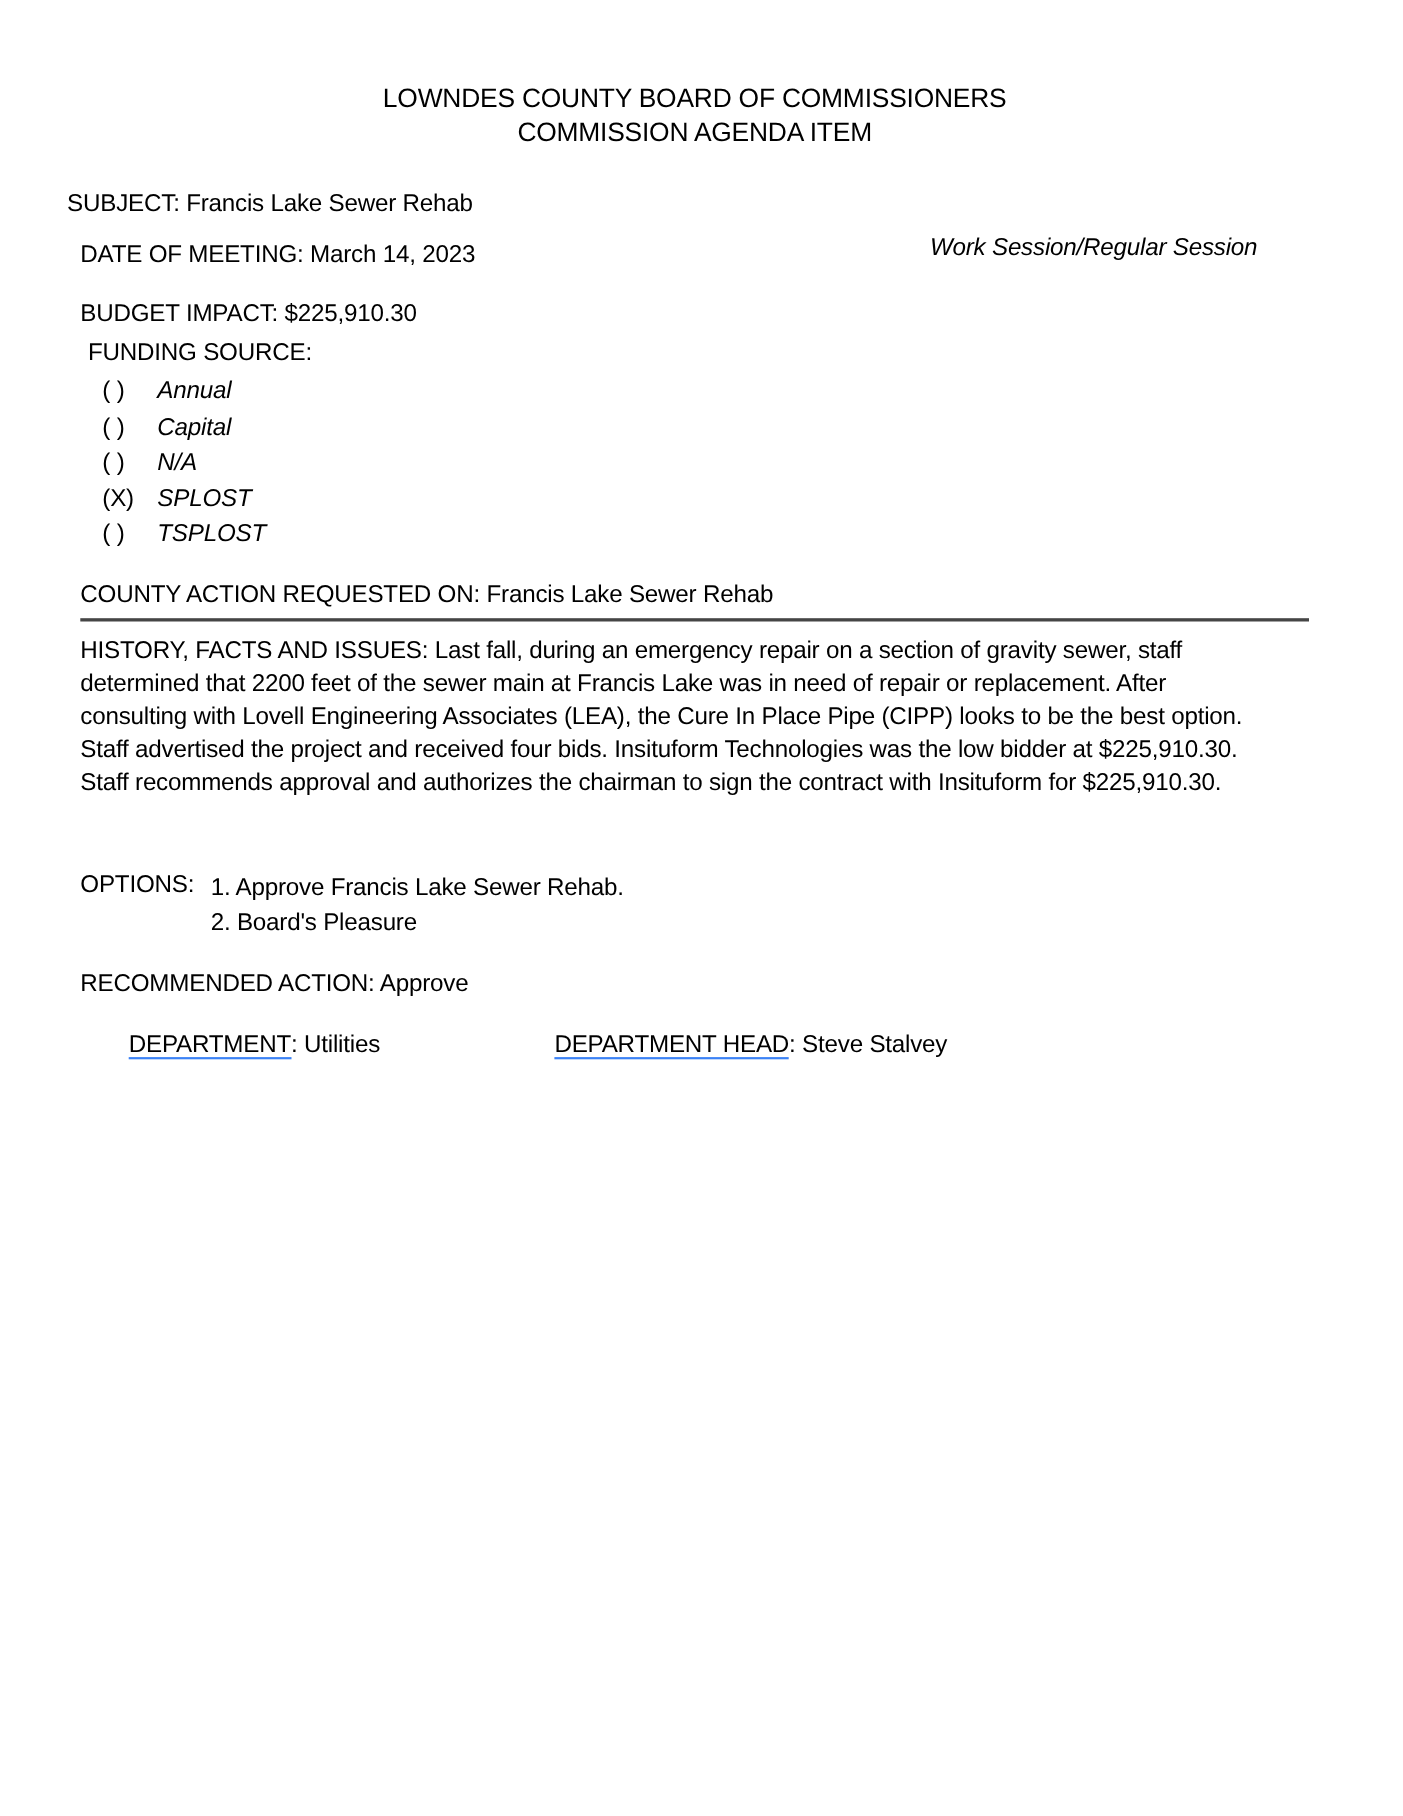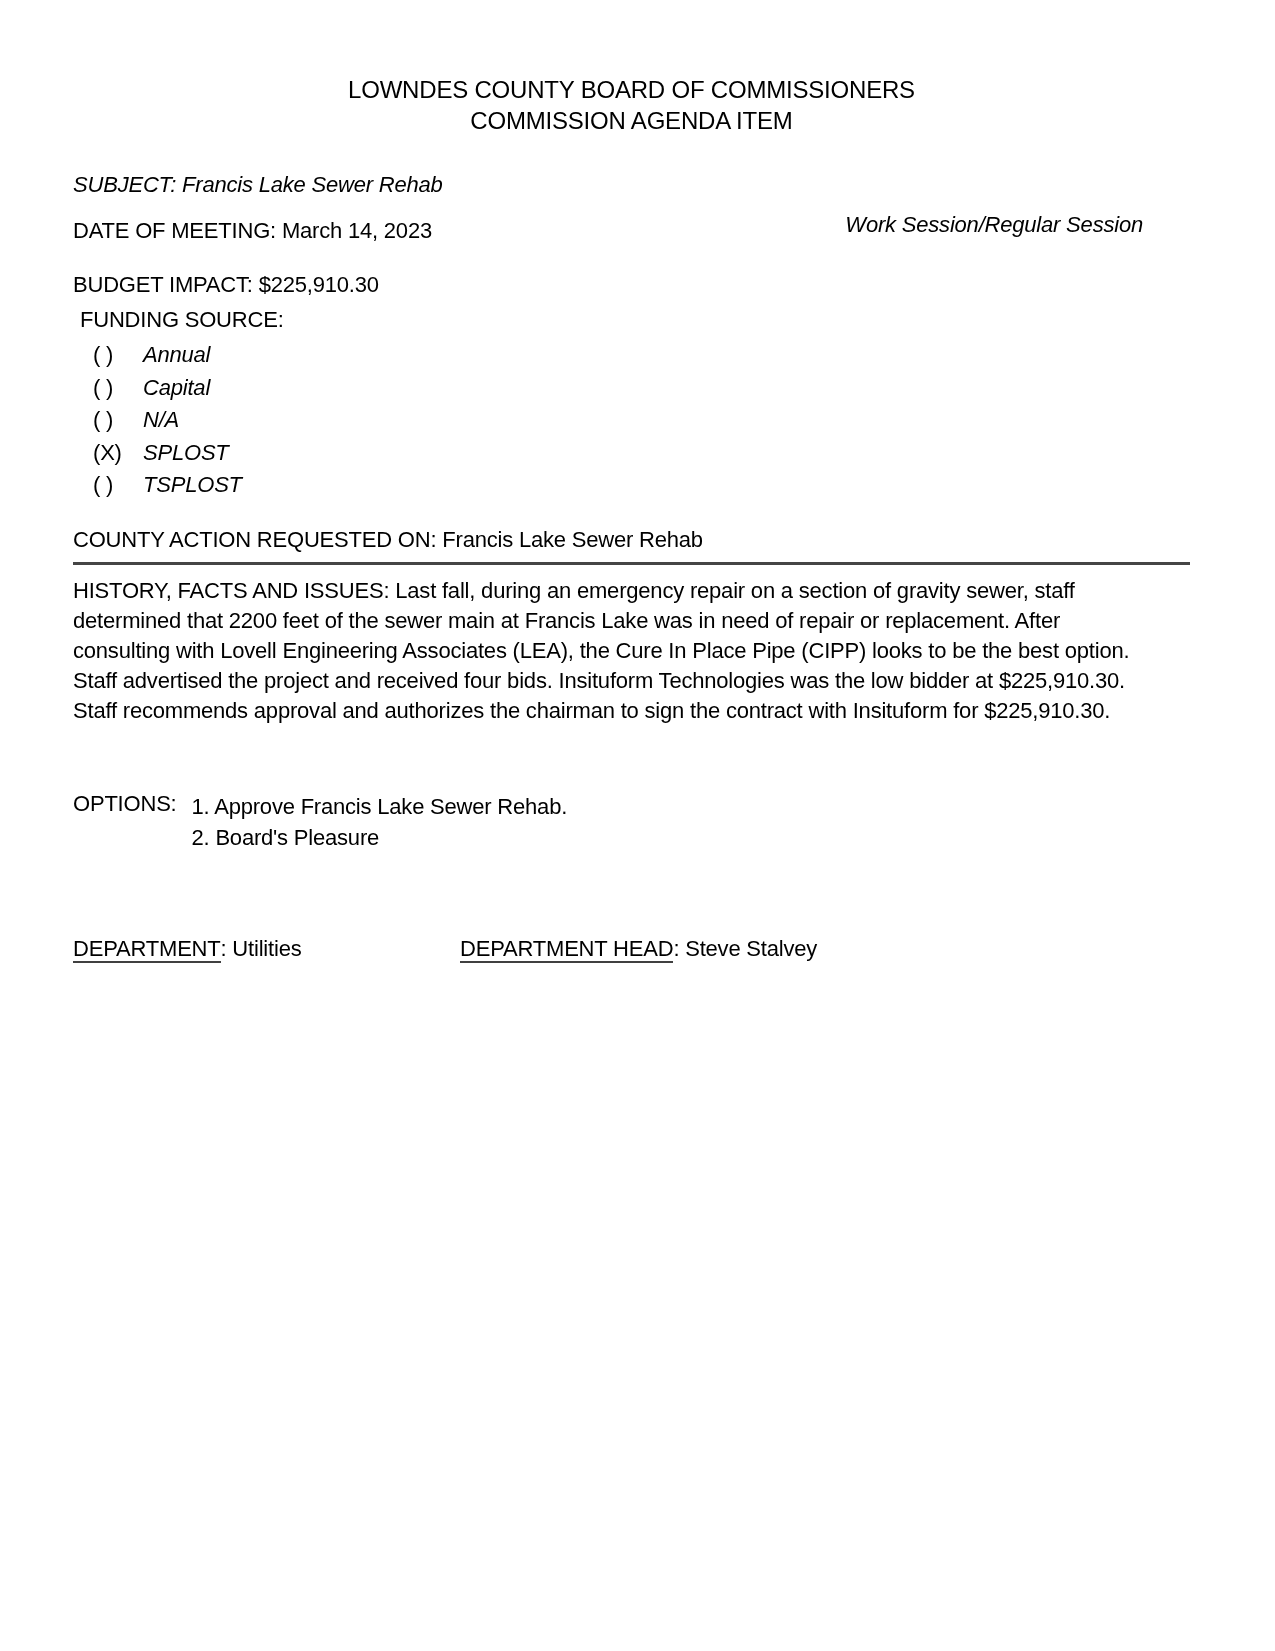--- a/index.html
+++ b/index.html
@@ -20,21 +20,21 @@
   }
   .abs { position: absolute; }
   .title-block {
     top: 74px;
     left: 73px;
     width: 1117px;
     text-align: center;
     font-size: 24px;
     line-height: 31px;
   }
-  .subject-row { top: 172px; left: 73px; font-style: italic; }
+  .subject-row { top: 172px; left: 61px; }
   .meeting-row { top: 218px; left: 73px; }
   .session-type { top: 212px; right: 132px; font-style: italic; }
   .budget-row { top: 272px; left: 73px; }
   .funding-label { top: 307px; left: 80px; }
   .funding-list { top: 339px; left: 0; }
   .fund-row {
     display: flex;
     align-items: center;
     height: 32.5px;
   }
@@ -66,23 +66,24 @@
     align-items: flex-start;
   }
   .options-label { margin-right: 15px; }
   .options-items { line-height: 31px; }
   .recommended-row { top: 881px; left: 73px; }
   .department-row { top: 936px; left: 73px; }
   .department-head-group { position: absolute; left: 387px; top: 0; white-space: nowrap; }
   .department-row { width: 1117px; }
   .dept-underline {
     display: inline-block;
-    border-bottom: 2px solid #404040;
+    border-bottom: 2px solid #3b82f6;
     padding-bottom: 1px;
     line-height: 22px;
+    margin-left: 44px;
   }
   .admin-row { top: 991px; left: 73px; }
   .nowrap { white-space: nowrap; }
 </style>
 </head>
 <body>
 
 <div class="page">
 
   <div class="abs title-block">
@@ -142,20 +143,24 @@
   <div class="abs history-par">HISTORY, FACTS AND ISSUES: Last fall, during an emergency repair on a section of gravity sewer, staff determined that 2200 feet of the sewer main at Francis Lake was in need of repair or replacement. After consulting with Lovell Engineering Associates (LEA), the Cure In Place Pipe (CIPP) looks to be the best option. Staff advertised the project and received four bids. Insituform Technologies was the low bidder at $225,910.30. Staff recommends approval and authorizes the chairman to sign the contract with Insituform for $225,910.30.</div>
 
   <div class="abs options-block">
     <span class="options-label">OPTIONS:</span>
     <span class="options-items">
       <div>1. Approve Francis Lake Sewer Rehab.</div>
       <div>2. Board's Pleasure</div>
     </span>
   </div>
 
+  <div class="abs recommended-row nowrap">
+    <span>RECOMMENDED ACTION:</span>
+    <span>Approve</span>
+  </div>
 
   <div class="abs department-row">
     <span class="nowrap"><span class="dept-underline">DEPARTMENT</span><span>: Utilities</span></span>
     <span class="department-head-group"><span class="dept-underline">DEPARTMENT HEAD</span><span>: Steve Stalvey</span></span>
   </div>
 
 
 </div>
 
 </body></html>

